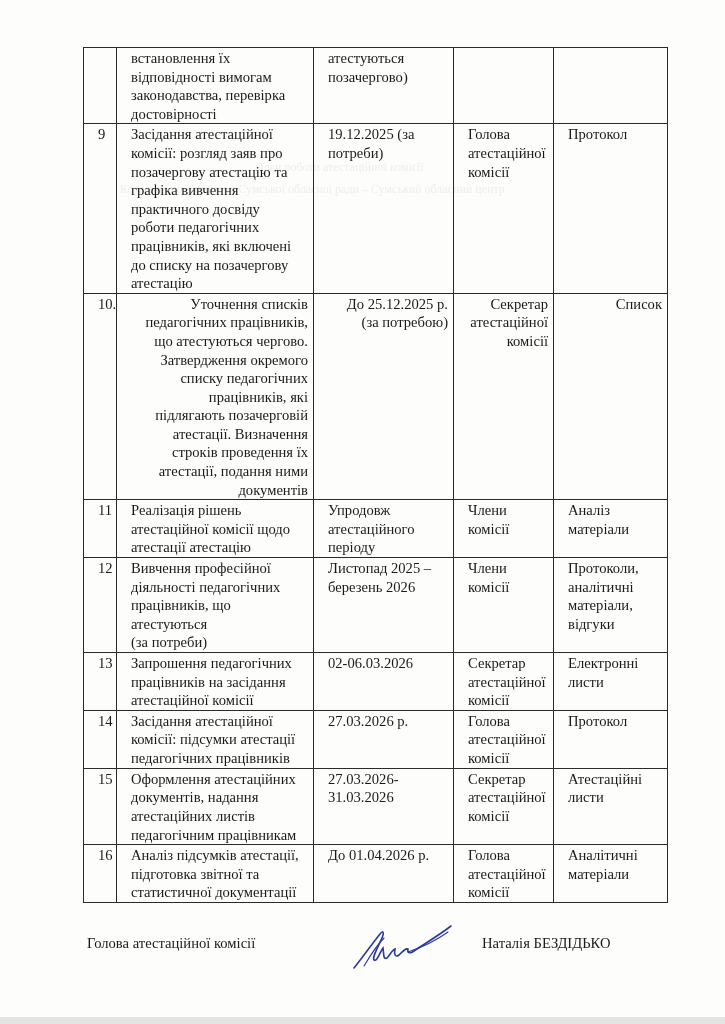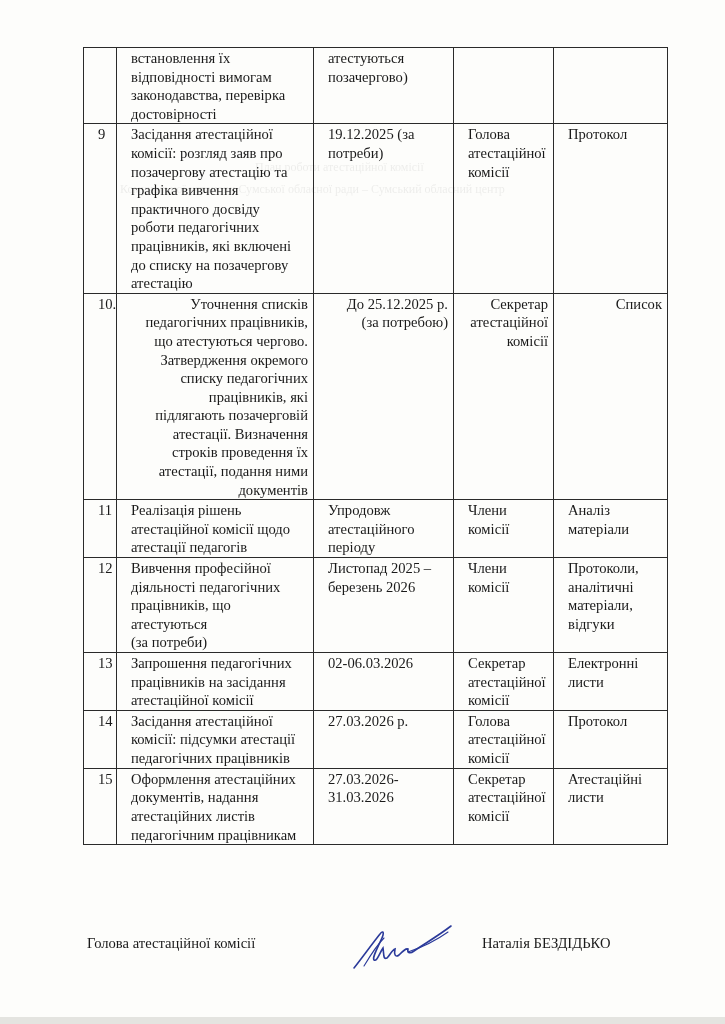--- a/index.html
+++ b/index.html
@@ -144,21 +144,21 @@
 (за потребою)</td>
       <td>Секретар
 атестаційної
 комісії</td>
       <td>Список</td>
     </tr>
     <tr class="r11">
       <td>11</td>
       <td>Реалізація рішень
 атестаційної комісії щодо
-атестації педагогів</td>
+атестації атестацію</td>
       <td>Упродовж
 атестаційного
 періоду</td>
       <td>Члени
 комісії</td>
       <td>Аналіз
 матеріали</td>
     </tr>
     <tr class="r12">
       <td>12</td>
@@ -206,20 +206,32 @@
 атестаційних листів
 педагогічним працівникам</td>
       <td>27.03.2026-
 31.03.2026</td>
       <td>Секретар
 атестаційної
 комісії</td>
       <td>Атестаційні
 листи</td>
     </tr>
+    <tr class="r16">
+      <td>16</td>
+      <td>Аналіз підсумків атестації,
+підготовка звітної  та
+статистичної документації</td>
+      <td>До 01.04.2026 р.</td>
+      <td>Голова
+атестаційної
+комісії</td>
+      <td>Аналітичні
+матеріали</td>
+    </tr>
   </tbody>
 </table>
 
 <div class="footer-left">Голова атестаційної комісії</div>
 
 <svg class="signature" viewBox="0 0 105 50">
   <path d="M4 46 C 12 36, 22 22, 30 12 C 33 8, 35 10, 31 18 C 27 27, 22 36, 24 38 C 27 40, 30 30, 33 26 C 34 32, 33 38, 37 36 C 40 33, 42 28, 45 27 C 44 32, 45 36, 49 33 C 53 29, 56 26, 58 27 C 57 31, 60 32, 64 29 C 74 22, 88 14, 101 4" fill="none" stroke="#2b3a9a" stroke-width="1.6" stroke-linecap="round"></path>
   <path d="M14 44 C 20 34, 26 24, 34 16" fill="none" stroke="#2b3a9a" stroke-width="1.1" stroke-linecap="round"></path>
   <path d="M58 30 C 70 26, 84 20, 98 10" fill="none" stroke="#2b3a9a" stroke-width="1.1" stroke-linecap="round"></path>
 </svg>

